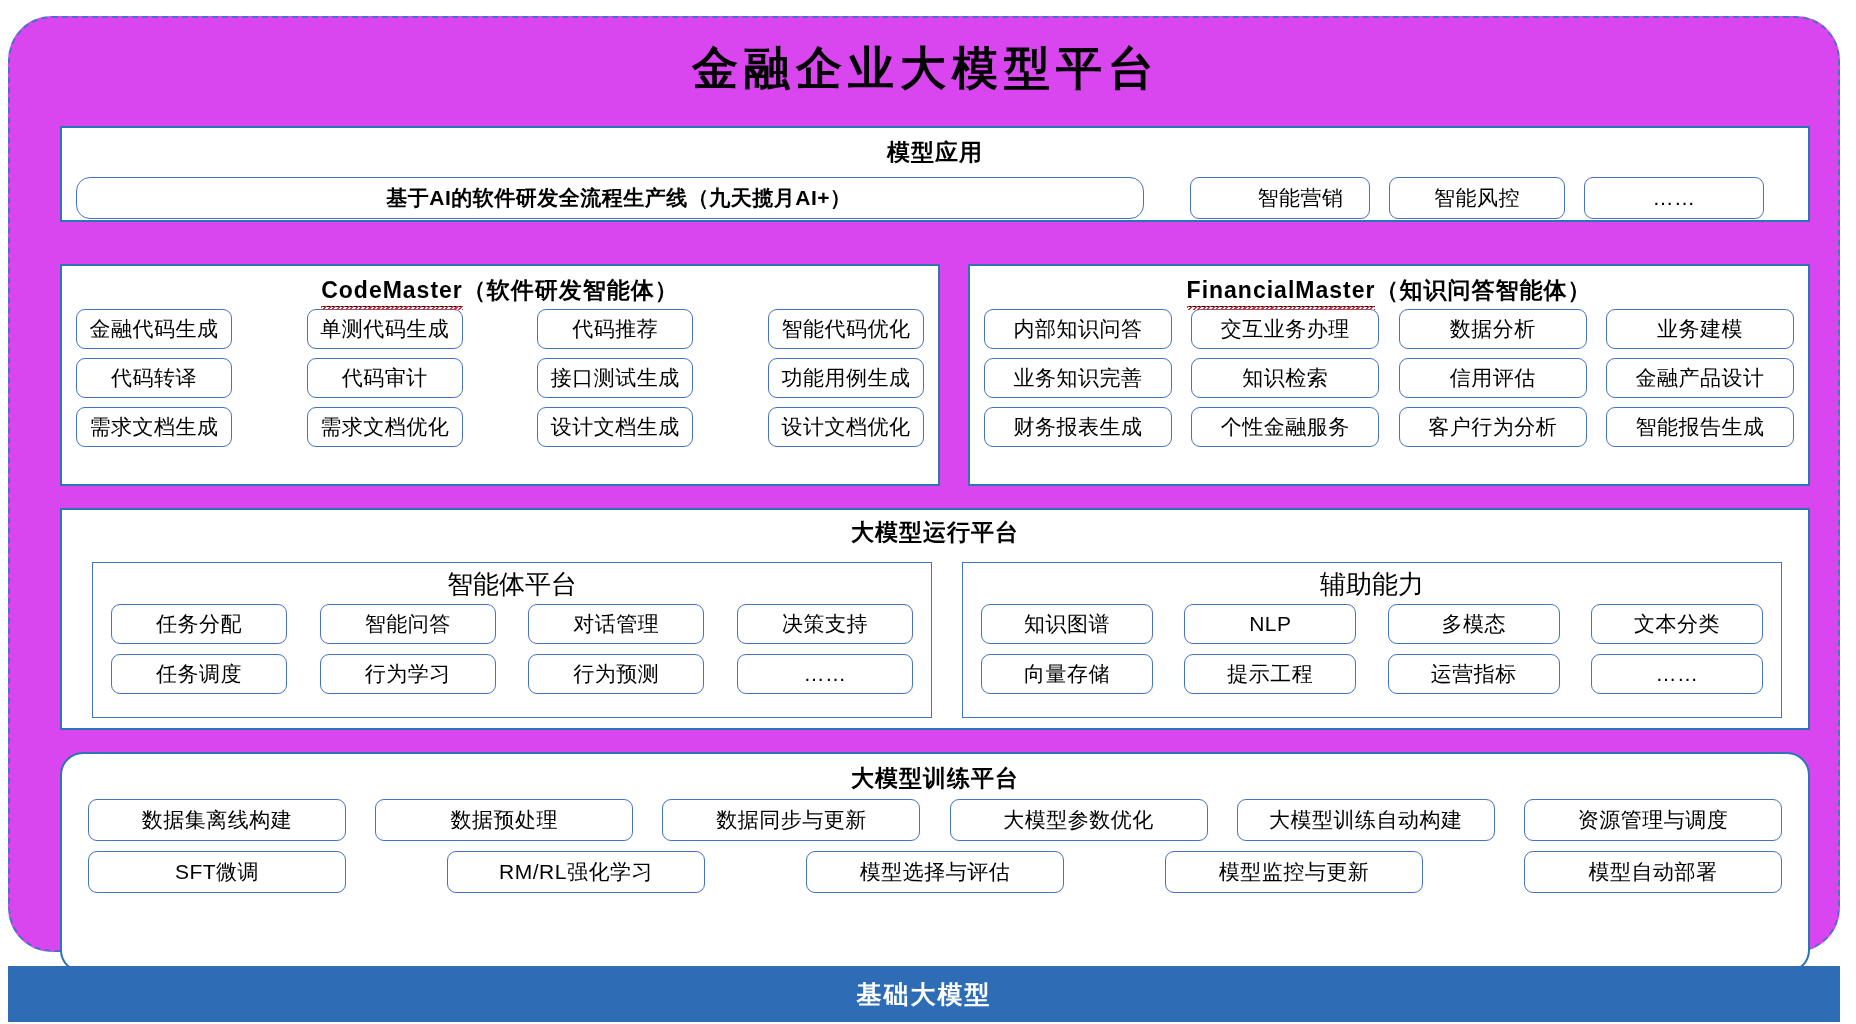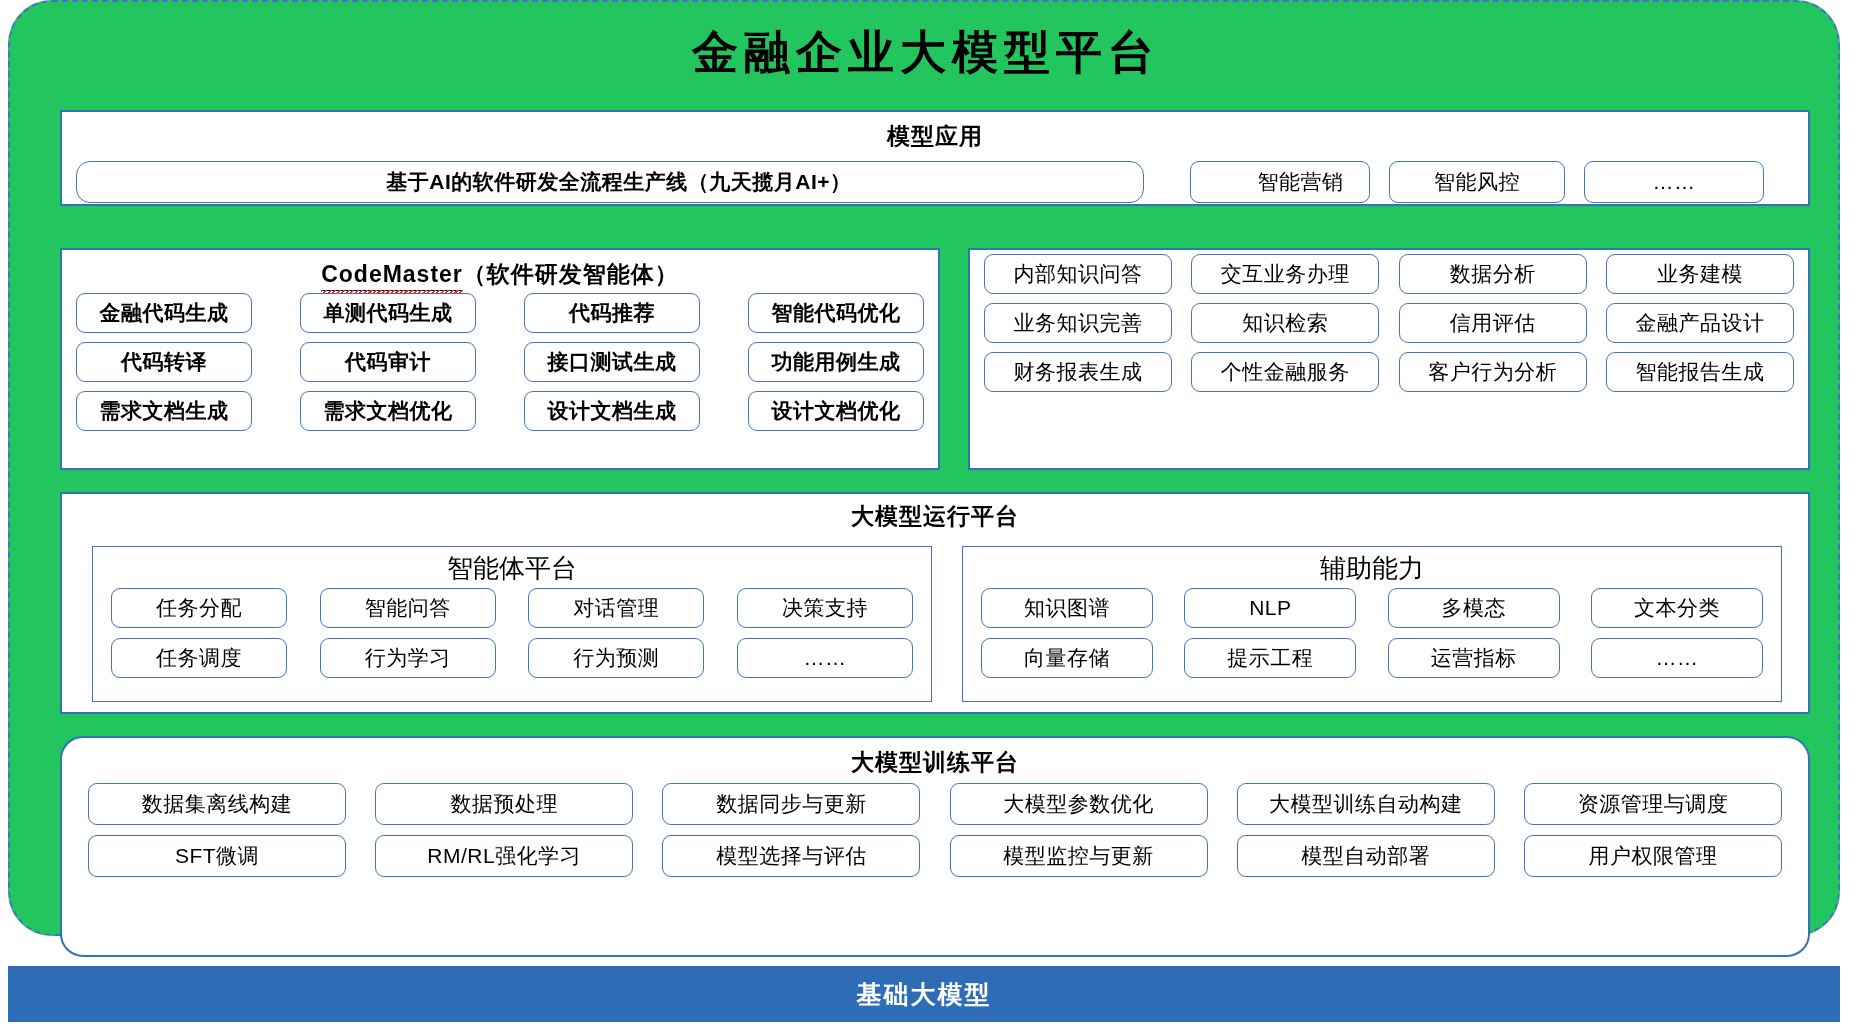--- a/index.html
+++ b/index.html
@@ -11,27 +11,27 @@
     width: 1856px;
     height: 1024px;
     font-family: "Liberation Sans", "DejaVu Sans", sans-serif;
     overflow: hidden;
   }
 
   
   .outer-frame {
     position: absolute;
     left: 8px;
-    top: 0;
+    top: 16px;
     width: 1832px;
     height: 936px;
     box-sizing: border-box;
     border: 2px dashed #4472c4;
     border-radius: 44px;
-    background: #22c55e;
+    background: #d946ef;
   }
 
   
   .main-title {
     position: absolute;
     left: 0;
     top: 22px;
     width: 1832px;
     text-align: center;
     font-family: "Liberation Serif", "DejaVu Serif", serif;
@@ -133,21 +133,21 @@
   
   #sec-code  { left: 50px;  top: 246px; width: 880px; height: 222px; }
   #sec-fin   { left: 958px; top: 246px; width: 842px; height: 222px; }
   .agent-grid {
     margin: 4px 14px 0 14px;
     display: flex;
     flex-direction: column;
     gap: 9px;
   }
   .agent-grid .pill { height: 40px; }
-  #sec-code .agent-grid .pill { width: 176px; font-weight: bold; }
+  #sec-code .agent-grid .pill { width: 156px; }
   #sec-fin  .agent-grid .pill { width: 188px; }
 
   
   #sec-run { left: 50px; top: 490px; width: 1750px; height: 222px; }
   #sec-run .run-title { margin-top: 7px; }
   .subbox {
     position: absolute;
     box-sizing: border-box;
     border: 1.4px solid #4472c4;
     background: #ffffff;
@@ -236,20 +236,23 @@
       <div class="grid-row">
         <div class="pill">需求文档生成</div>
         <div class="pill">需求文档优化</div>
         <div class="pill">设计文档生成</div>
         <div class="pill">设计文档优化</div>
       </div>
     </div>
   </div>
 
   <div class="section" id="sec-fin">
+    <div class="section-title">
+      <span class="spell">FinancialMaster</span><span class="sub">（知识问答智能体）</span>
+    </div>
     <div class="agent-grid">
       <div class="grid-row">
         <div class="pill">内部知识问答</div>
         <div class="pill">交互业务办理</div>
         <div class="pill">数据分析</div>
         <div class="pill">业务建模</div>
       </div>
       <div class="grid-row">
         <div class="pill">业务知识完善</div>
         <div class="pill">知识检索</div>
@@ -315,21 +318,20 @@
         <div class="pill">大模型参数优化</div>
         <div class="pill">大模型训练自动构建</div>
         <div class="pill">资源管理与调度</div>
       </div>
       <div class="grid-row">
         <div class="pill">SFT微调</div>
         <div class="pill">RM/RL强化学习</div>
         <div class="pill">模型选择与评估</div>
         <div class="pill">模型监控与更新</div>
         <div class="pill">模型自动部署</div>
-        <div class="pill">用户权限管理</div>
       </div>
     </div>
   </div>
 
 </div>
 
 <div class="bottom-bar">
   <span>基础大模型</span>
 </div>
 

